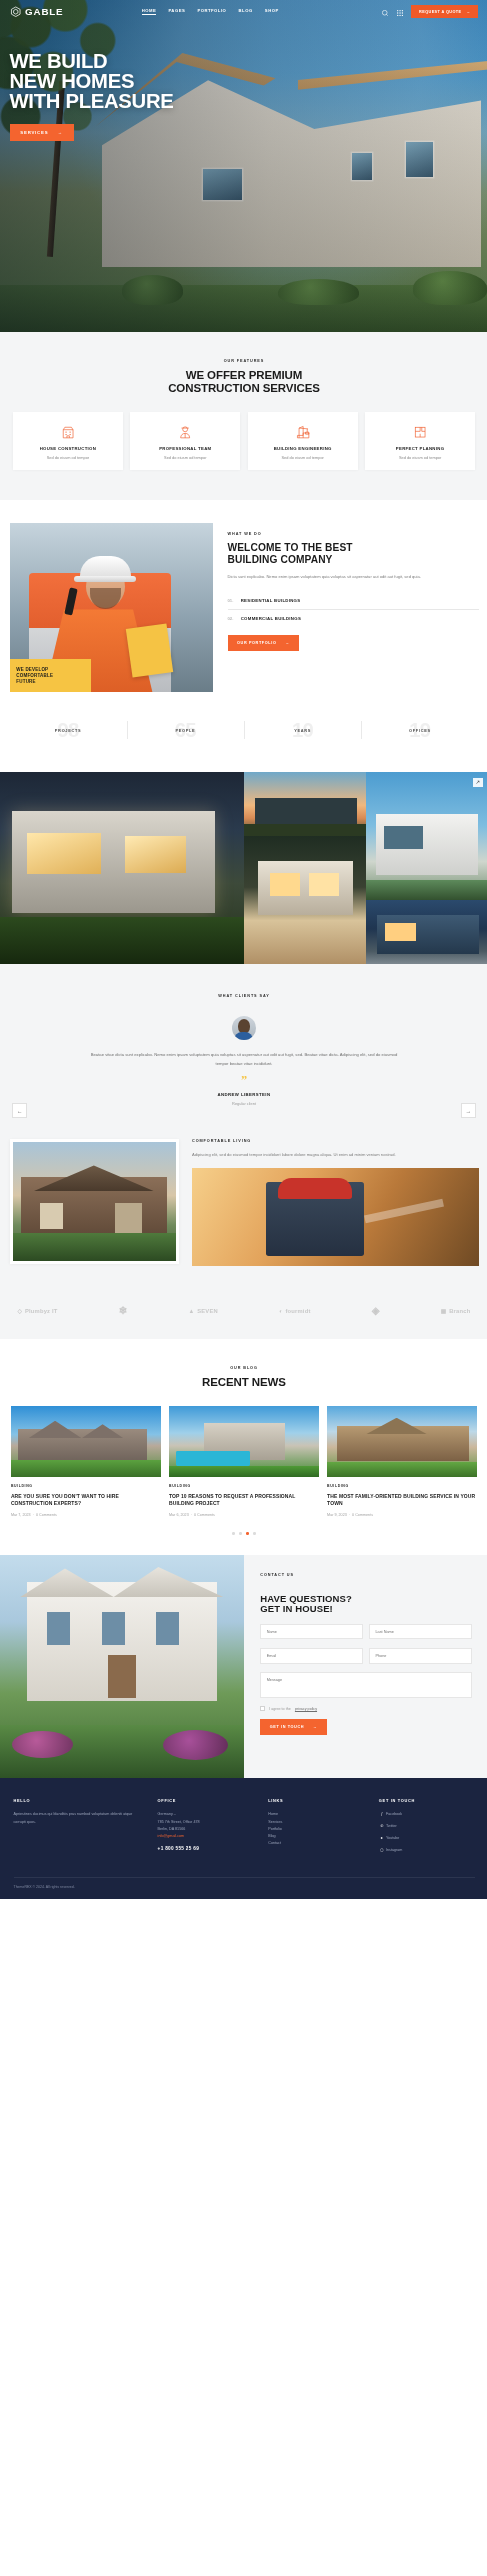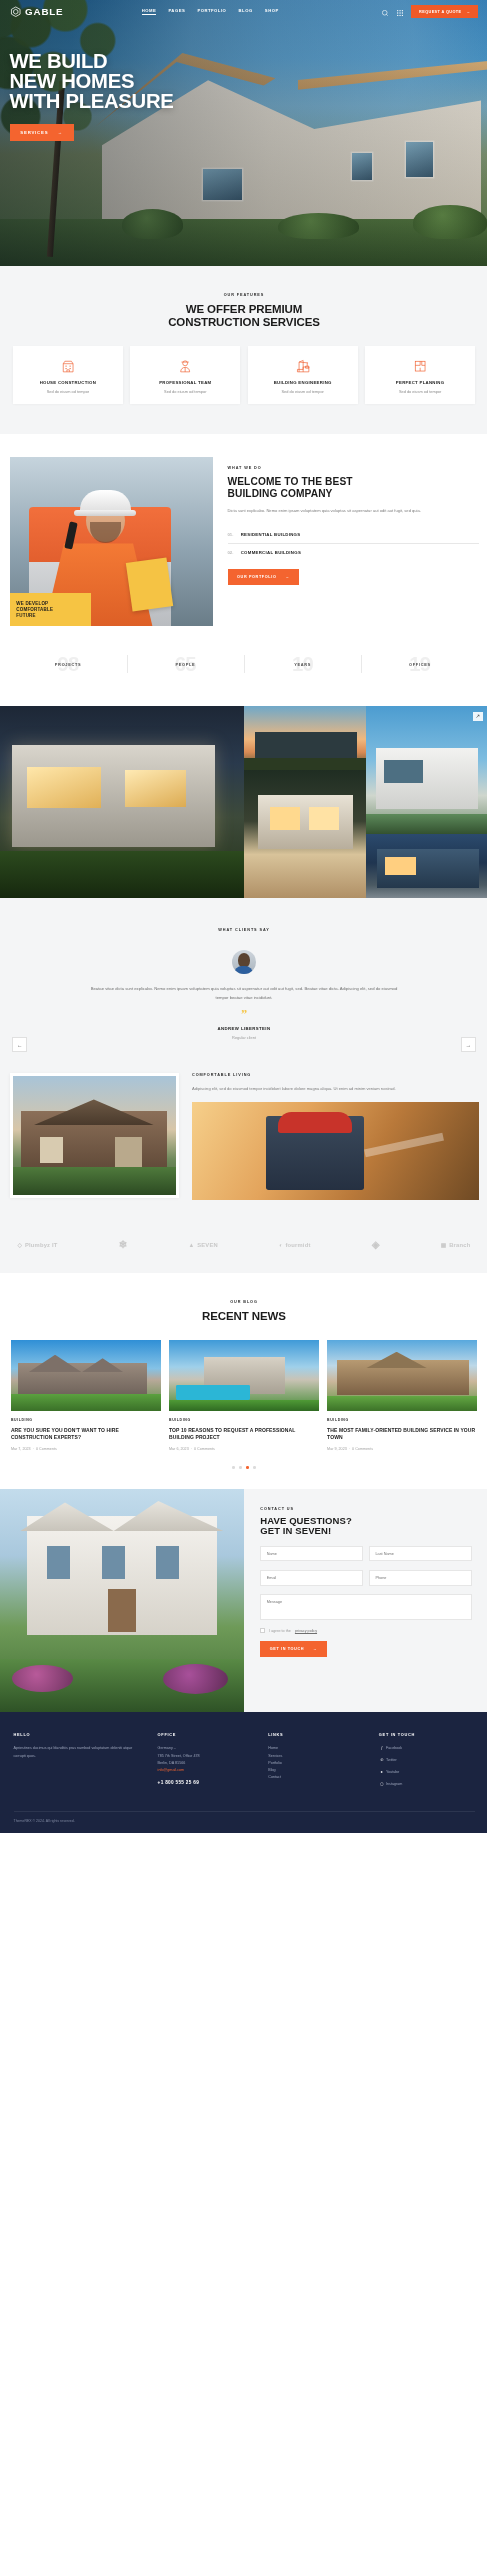--- a/index.html
+++ b/index.html
@@ -5,21 +5,21 @@
   * { margin:0; padding:0; box-sizing:border-box; }
   html,body { width:488px; }
   body {
     font-family:"Liberation Sans", sans-serif;
     background:#fff; color:#222;
     width:488px; height:2576px; overflow:hidden; position:relative;
   }
   h1,h2,h3,h4,.hdg { font-family:"Liberation Sans", sans-serif; font-weight:bold; letter-spacing:0.1px; }
 
   
-  .hero { position:relative; width:488px; height:266px; overflow:hidden;
+  .hero { position:relative; width:488px; height:332px; overflow:hidden;
     background:linear-gradient(180deg,#2d7fb8 0%,#3f8fc4 18%,#6a8f7a 42%,#7d8f64 62%,#5d7a4a 100%); }
   .hero .sky { position:absolute; inset:0;
     background:
       radial-gradient(circle at 62% 18%, rgba(120,180,220,.55) 0 30%, rgba(0,0,0,0) 62%),
       linear-gradient(180deg,#2a79b4 0%,#3d8cc0 22%,#74a2b4 40%,#7b8c63 58%,#4f6f41 100%);
   }
   .hero .house {
     position:absolute; left:102px; top:64px; width:379px; height:203px;
     background:
       linear-gradient(175deg,#e8e2d8 0%,#d8d2c6 40%,#bdb6a7 100%);
@@ -181,21 +181,21 @@
   .dots { display:flex; gap:4.1px; justify-content:center; margin-top:15px; }
   .dot { width:2.7px; height:2.7px; border-radius:50%; background:#dcdcdc; }
   .dot.on { background:#f4642f; }
 
   
   .contact { display:flex; width:488px; height:223px; }
   .contact-img { width:244px; position:relative; overflow:hidden;
     background:linear-gradient(180deg,#bcd4e6 0%,#9fbdd2 40%,#4e7a3b 70%,#3b6030 100%); }
   .contact-form { width:244px; background:#f4f5f6; padding:17.6px 16.3px; }
   .contact-form .kicker { color:#2b2b2b; }
-  .contact-form h2 { font-size:9.5px; font-weight:bold; line-height:1.14; margin-top:5px; color:#1b1b1b; }
+  .contact-form h2 { font-size:9.5px; font-weight:bold; line-height:1.14; margin-top:17px; color:#1b1b1b; }
   .frow { display:flex; gap:6.1px; margin-top:8.8px; }
   .fin { flex:1; background:#fff; border:0.7px solid #e6e6e6; font-size:3.8px; color:#b0b0b0;
     padding:4.7px 5.4px; font-family:"Liberation Sans",sans-serif; }
   textarea.fin { height:26px; resize:none; }
   .fcheck { display:flex; align-items:center; gap:4.1px; margin-top:8.1px; font-size:3.7px; color:#9a9a9a; }
   .fcheck .box { width:4.7px; height:4.7px; border:0.7px solid #d2d2d2; background:#fff; }
   .fcheck a { color:#6f6f6f; text-decoration:underline; }
 
   
   footer { background:#1b2440; color:#c2c8d6; padding:20.3px 13.5px 0; }
@@ -570,21 +570,21 @@
     <div style="position:absolute;left:156px;top:57px;width:23px;height:32.5px;background:#6d8ea6"></div>
     <div style="position:absolute;left:108px;top:100px;width:28.4px;height:43px;background:#8a6a4c"></div>
     <div style="position:absolute;left:0;bottom:0;width:244px;height:53px;background:linear-gradient(180deg,#598a45,#2e5226)"></div>
     <div style="position:absolute;left:12.2px;bottom:20.3px;width:61px;height:27px;border-radius:50%;background:radial-gradient(circle at 40% 35%,#b85a9a,#6e3360)"></div>
     <div style="position:absolute;right:16.3px;bottom:17.6px;width:65px;height:30px;border-radius:50%;background:radial-gradient(circle at 40% 35%,#a8509a,#5f2b56)"></div>
   </div>
   <div class="contact-form">
     <div class="kicker">CONTACT US</div>
     <h2>
       <span>HAVE QUESTIONS?</span><br>
-      <span>GET IN SEVEN!</span>
+      <span>GET IN HOUSE!</span>
     </h2>
     <div class="frow">
       <input class="fin" placeholder="Name" style="">
       <input class="fin" placeholder="Last Name" style="">
     </div>
     <div class="frow">
       <input class="fin" placeholder="Email" style="">
       <input class="fin" placeholder="Phone" style="">
     </div>
     <div class="frow">

